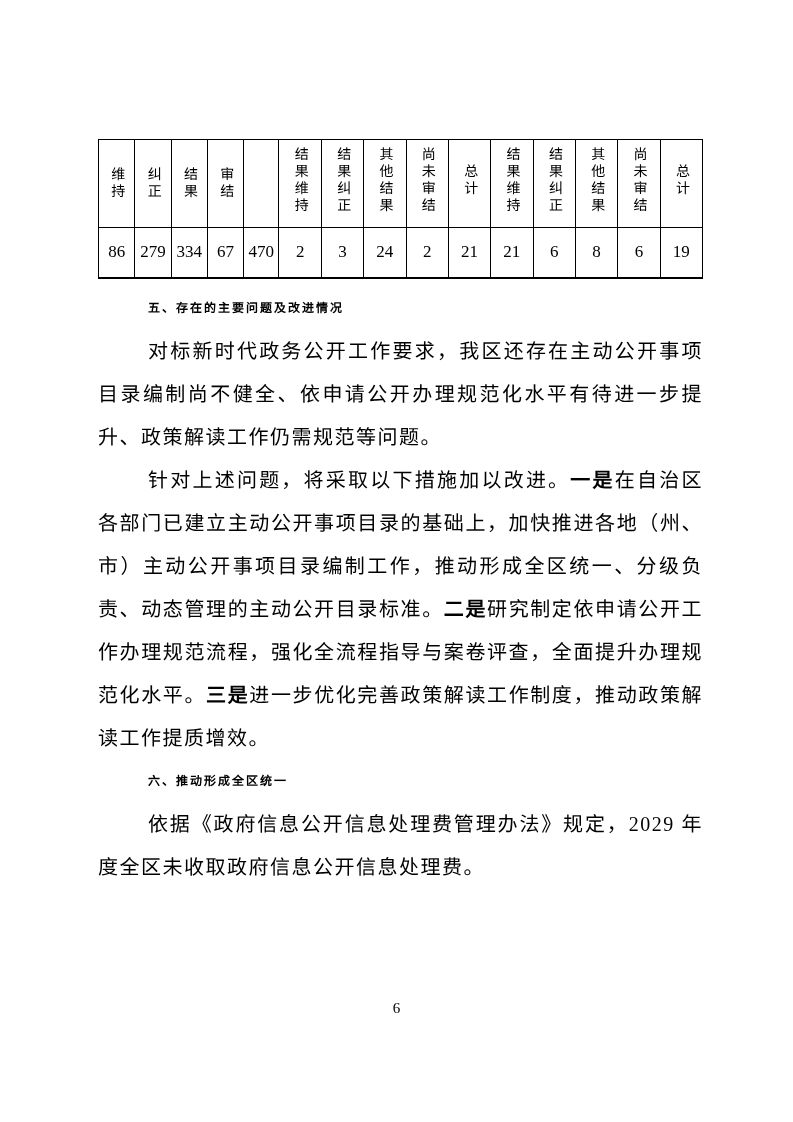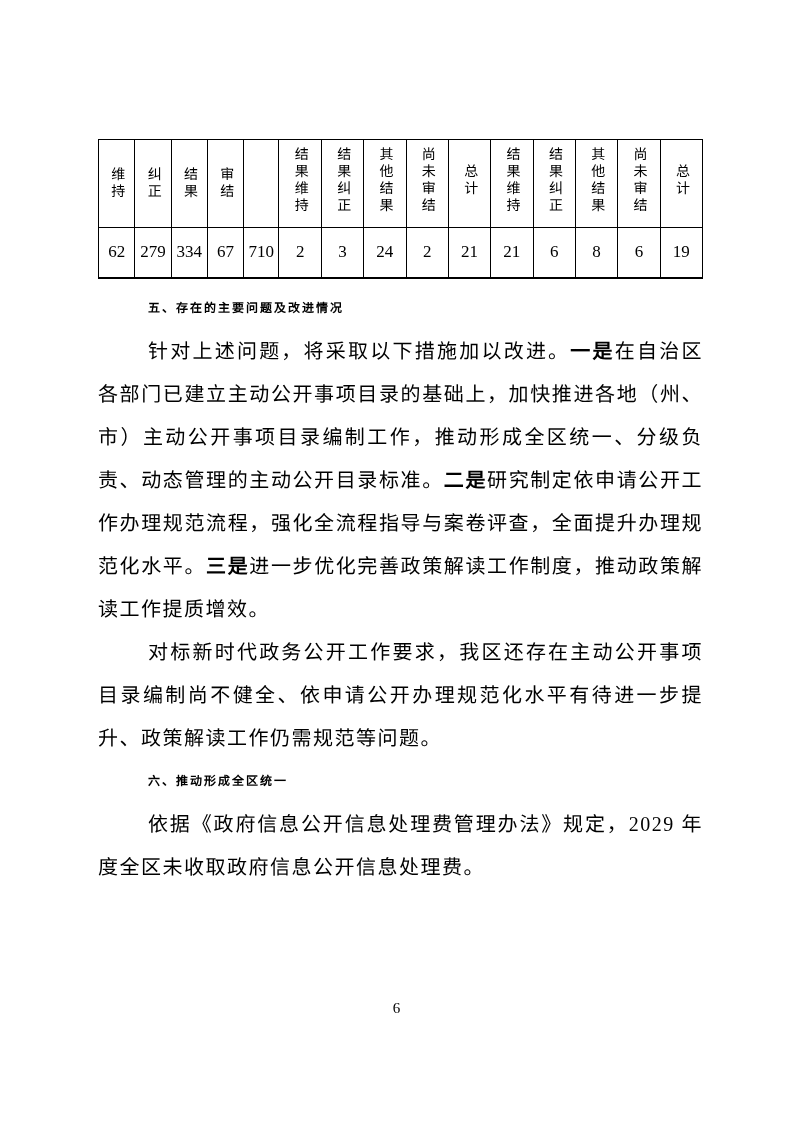--- a/index.html
+++ b/index.html
@@ -120,43 +120,43 @@
         <td><span class="vtext">其他结果</span></td>
         <td><span class="vtext">尚未审结</span></td>
         <td><span class="vtext">总计</span></td>
         <td><span class="vtext">结果维持</span></td>
         <td><span class="vtext">结果纠正</span></td>
         <td><span class="vtext">其他结果</span></td>
         <td><span class="vtext">尚未审结</span></td>
         <td><span class="vtext">总计</span></td>
       </tr>
       <tr class="data-row">
-        <td>62</td>
+        <td>86</td>
         <td>279</td>
         <td>334</td>
         <td>67</td>
-        <td>710</td>
+        <td>470</td>
         <td>2</td>
         <td>3</td>
         <td>24</td>
         <td>2</td>
         <td>21</td>
         <td>21</td>
         <td>6</td>
         <td>8</td>
         <td>6</td>
         <td>19</td>
       </tr>
     </tbody>
       </table>
 
     <div class="body-text">
       <h3>五、存在的主要问题及改进情况</h3>
+      <p><span>对标新时代政务公开工作要求，我区还存在主动公开事项目录编制尚不健全、依申请公开办理规范化水平有待进一步提升、政策解读工作仍需规范等问题。</span></p>
       <p><span>针对上述问题，将采取以下措施加以改进。</span><b>一是</b><span>在自治区各部门已建立主动公开事项目录的基础上，加快推进各地（州、市）主动公开事项目录编制工作，推动形成全区统一、分级负责、动态管理的主动公开目录标准。</span><b>二是</b><span>研究制定依申请公开工作办理规范流程，强化全流程指导与案卷评查，全面提升办理规范化水平。</span><b>三是</b><span>进一步优化完善政策解读工作制度，推动政策解读工作提质增效。</span></p>
-      <p><span>对标新时代政务公开工作要求，我区还存在主动公开事项目录编制尚不健全、依申请公开办理规范化水平有待进一步提升、政策解读工作仍需规范等问题。</span></p>
       <h3>六、推动形成全区统一</h3>
       <p><span>依据《政府信息公开信息处理费管理办法》规定，2029 年度全区未收取政府信息公开信息处理费。</span></p>
     </div>
 
   </div>
 
   <div class="footer">6</div>
 
 </div>
 

